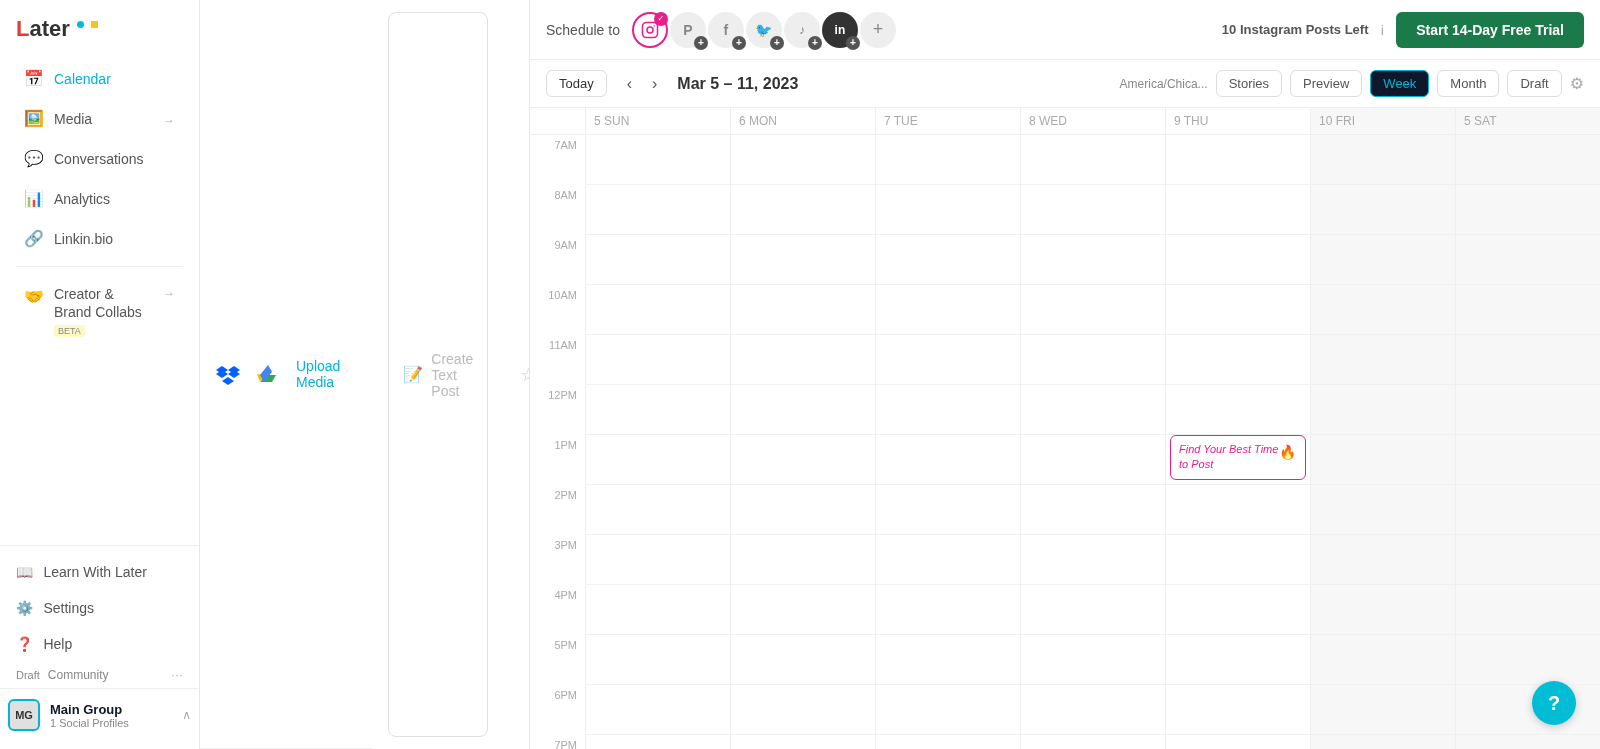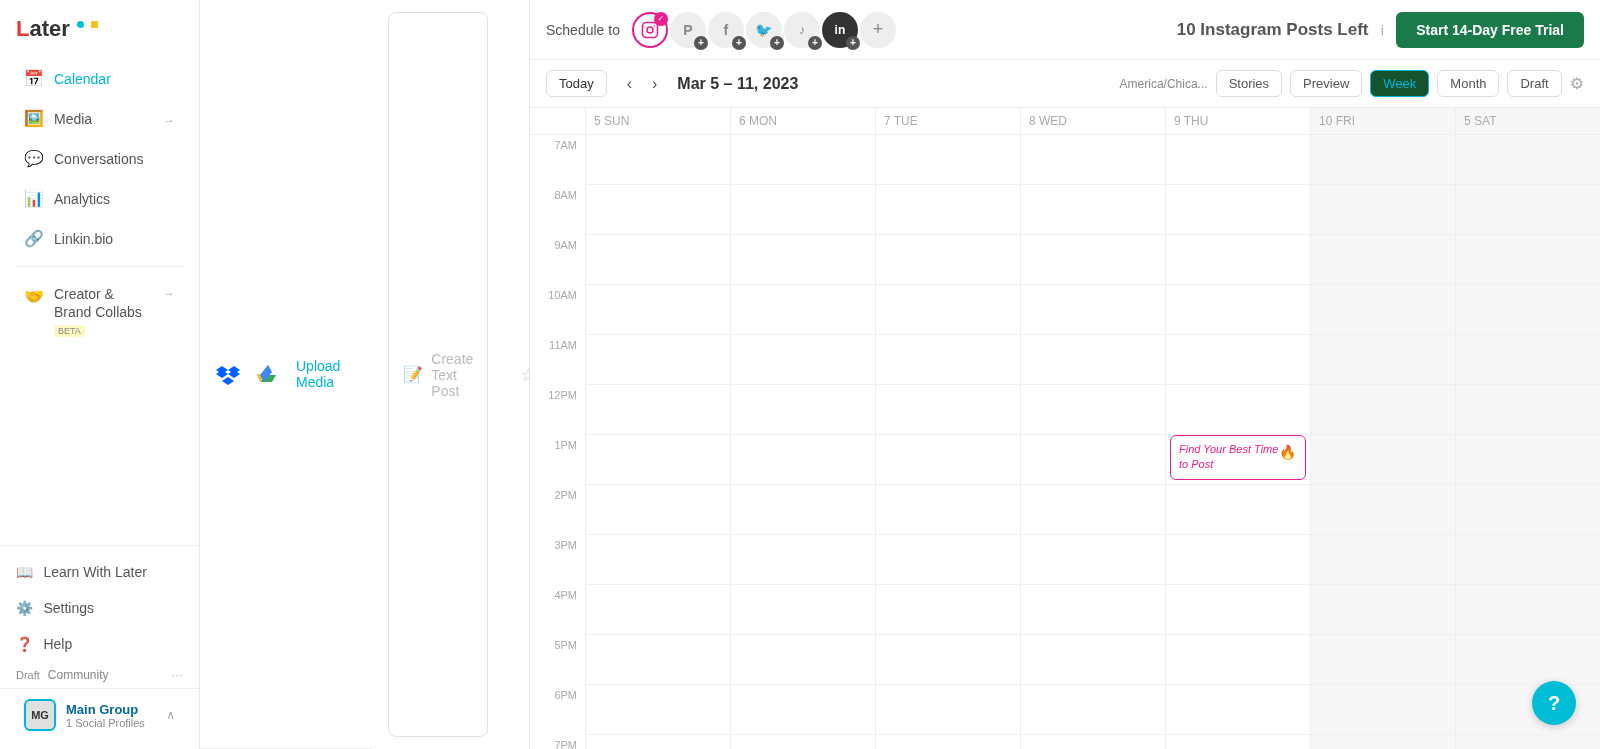--- a/index.html
+++ b/index.html
@@ -53,40 +53,40 @@
       padding: 6px 16px;
       font-size: 12px;
       color: #888;
       gap: 4px;
     }
     .community-refer { color: #888; font-size: 11px; margin-right: 4px; }
     .community-dots { margin-left: auto; cursor: pointer; color: #aaa; }
     .account-row {
       display: flex;
       align-items: center;
-      padding: 10px 24px;
+      padding: 10px 8px;
       border-top: 1px solid #eee;
       cursor: pointer;
       gap: 10px;
     }
     .account-avatar {
       width: 32px; height: 32px;
       background: #e0e0e0;
       border: 2px solid #00b5d8;
       border-radius: 6px;
       display: flex;
       align-items: center;
       justify-content: center;
       font-size: 11px;
       font-weight: 700;
       color: #333;
       flex-shrink: 0;
     }
     .account-info { flex: 1; }
-    .account-name { font-size: 13px; font-weight: 600; color: #0369a1; }
+    .account-name { font-size: 13px; font-weight: 600; color: #0f172a; }
     .account-sub { font-size: 11px; color: #888; }
     .account-chevron { color: #aaa; font-size: 12px; }
 
     
     .media-panel {
       width: 330px;
       background: #fff;
       border-right: 1px solid #e8e8e8;
       display: flex;
       flex-direction: row;
@@ -241,21 +241,21 @@
       color: white;
       font-size: 10px;
       font-weight: 700;
     }
     .info-area {
       margin-left: auto;
       display: flex;
       align-items: center;
       gap: 12px;
     }
-    .posts-left { font-size: 17px; color: #555; }
+    .posts-left { font-size: 13px; color: #555; }
     .posts-left span { font-weight: 600; }
     .info-icon { color: #aaa; font-size: 14px; cursor: pointer; }
     .trial-btn {
       background: #1a7a4a;
       color: #fff;
       border: none;
       border-radius: 6px;
       padding: 10px 20px;
       font-size: 14px;
       font-weight: 600;
@@ -295,21 +295,21 @@
     .timezone { font-size: 12px; color: #888; }
     .view-btn {
       background: none;
       border: 1px solid #ddd;
       border-radius: 6px;
       padding: 5px 12px;
       font-size: 13px;
       cursor: pointer;
       color: #555;
     }
-    .view-btn.active { background: #14532d; color: #00b5d8; border-color: #00b5d8; }
+    .view-btn.active { background: #0f172a; color: #00b5d8; border-color: #00b5d8; }
     .cal-settings-icon { color: #aaa; cursor: pointer; font-size: 16px; }
 
     
     .cal-grid-wrapper {
       flex: 1;
       overflow-y: auto;
       overflow-x: hidden;
     }
     .cal-grid {
       display: flex;

